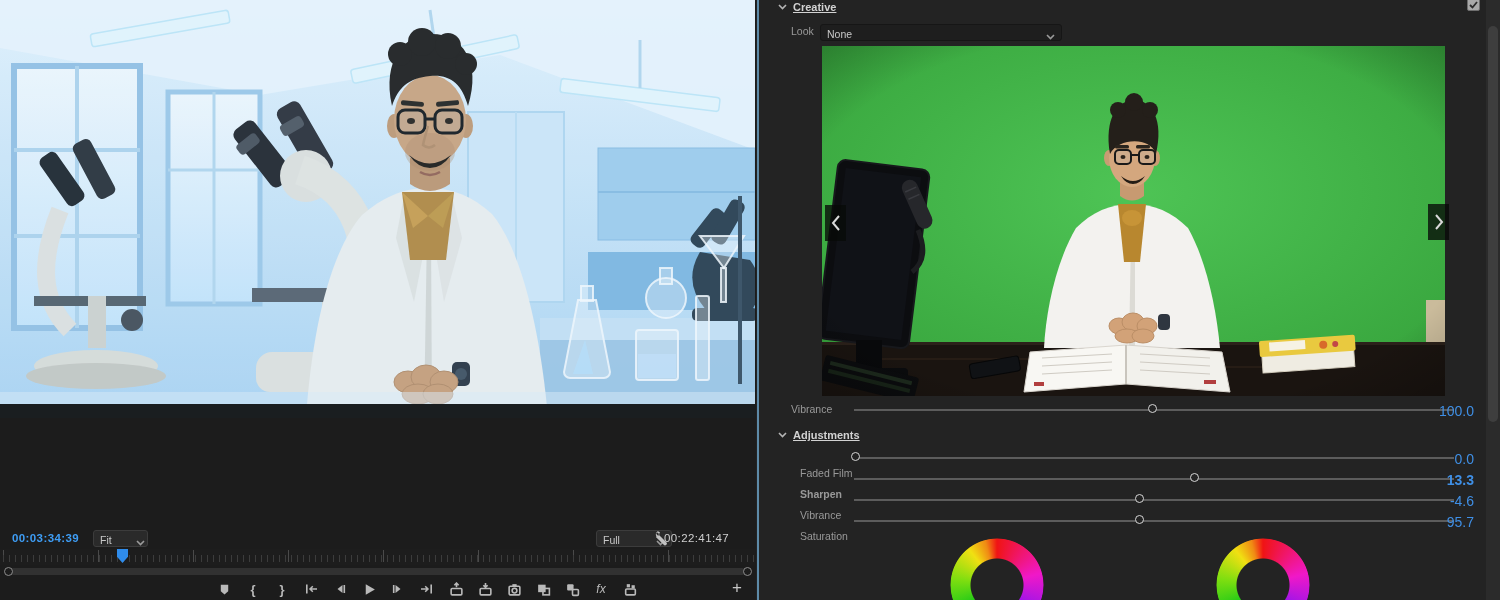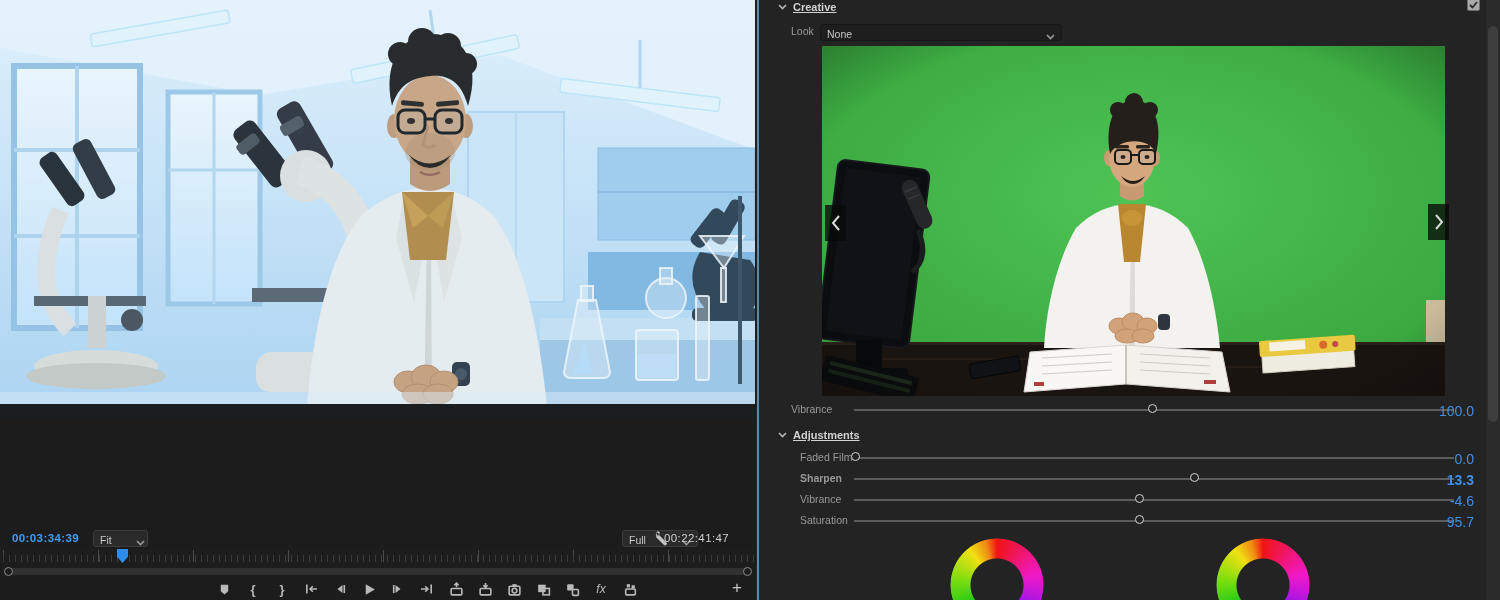--- a/index.html
+++ b/index.html
@@ -13,21 +13,21 @@
 
   .tc-row { position:absolute; left:0; top:528px; width:755px; height:20px; }
   .timecode { position:absolute; font-size:11.5px; letter-spacing:.4px; font-weight:bold;text-align:right; }
   .timecode.blue { left:12px; top:4px; color:#3e9df5; }
   .timecode.white { left:664px; top:4px; color:#cfcfcf; font-weight:normal; }
 
   .dropdown { position:absolute; height:17px; background:#2a2a2a; border:1px solid #3c3c3c; border-radius:3px;
               color:#c8c8c8; font-size:10.5px; display:flex; align-items:flex-end; padding:0 6px; gap:24px; }
   .dropdown .dd-label { flex:1; }
   .dd-fit  { left:93px; top:2px; width:55px; }
-  .dd-full { left:622px; top:2px; width:76px; }
+  .dd-full { left:596px; top:2px; width:76px; }
   .chev { width:9px; height:6px; flex:0 0 auto; }
   .chev polyline { fill:none; stroke:#9a9a9a; stroke-width:1.6; }
 
   .wrench-btn { position:absolute; left:654px; top:2px; width:18px; height:16px; color:#c2c2c2; }
 
   .ruler { position:absolute; left:0; top:549px; width:755px; height:16px; background:#1d1d1d; }
   .ticks-big { position:absolute; left:3px; right:0; bottom:3px; height:12px;
                background:repeating-linear-gradient(90deg,#4a4a4a 0 1px,transparent 1px 95px); }
   .ticks-small { position:absolute; left:3px; right:0; bottom:3px; height:7px;
                background:repeating-linear-gradient(90deg,#3c3c3c 0 1px,transparent 1px 6px); }
@@ -69,21 +69,21 @@
 
   .look-thumb { position:absolute; left:66px; top:46px; width:623px; height:350px; background:#111; overflow:hidden; }
   .look-arrow { position:absolute; width:21px; height:36px; display:flex; align-items:center; justify-content:center;
                 background:rgba(8,10,8,0.78); }
   .look-prev { left:69px; top:205px; }
   .look-next { left:672px; top:204px; }
   .look-arrow svg polyline { fill:none; stroke:#d9d9d9; stroke-width:2; }
 
   .slider-row { position:absolute; left:0; width:744px; height:14px; }
   .slider-row .row-label { position:absolute; left:35px; top:1px; }
-  .slider-row .lbl-indent { left:44px; }
+  .slider-row .lbl-indent { left:44px;margin-top:16px; }
   .track { position:absolute; left:98px; top:7px; width:600px; height:1.5px; background:#5c5c5c; }
   .handle { position:absolute; top:-5px; width:9px; height:9px; border:1.5px solid #d6d6d6; border-radius:50%;
             background:#232323; }
   .slider-val { position:absolute; right:26px; top:1px; width:40px; text-align:right;
                 color:#3f8fe5; font-size:14px; }
   .row-intensity { top:402px; }
   .row-s0 { top:450px; } .row-s1 { top:471px;font-weight:bold; } .row-s2 { top:492px;text-decoration:underline; } .row-s3 { top:513px; }
 
   .wheel { position:absolute; width:94px; height:94px; border-radius:50%;
            background:conic-gradient(from 0deg,#f01414,#f018c8 75deg,#8a14f0 135deg,#3412e8 168deg,

